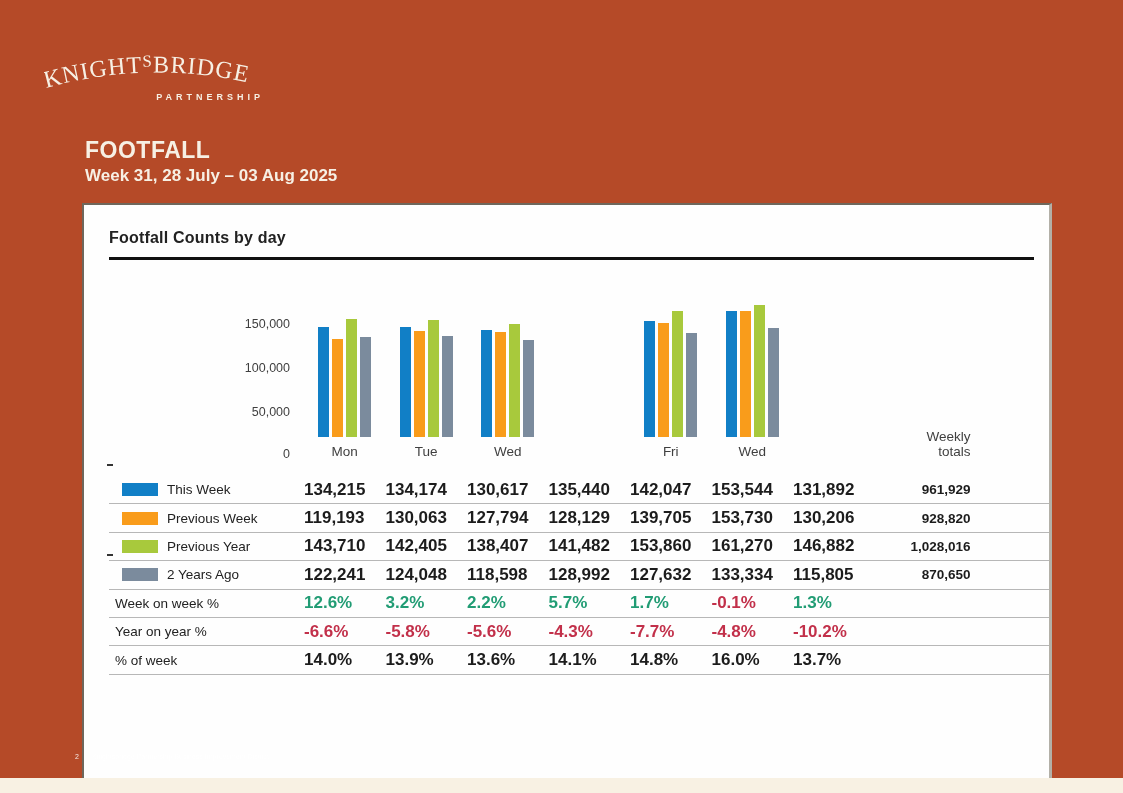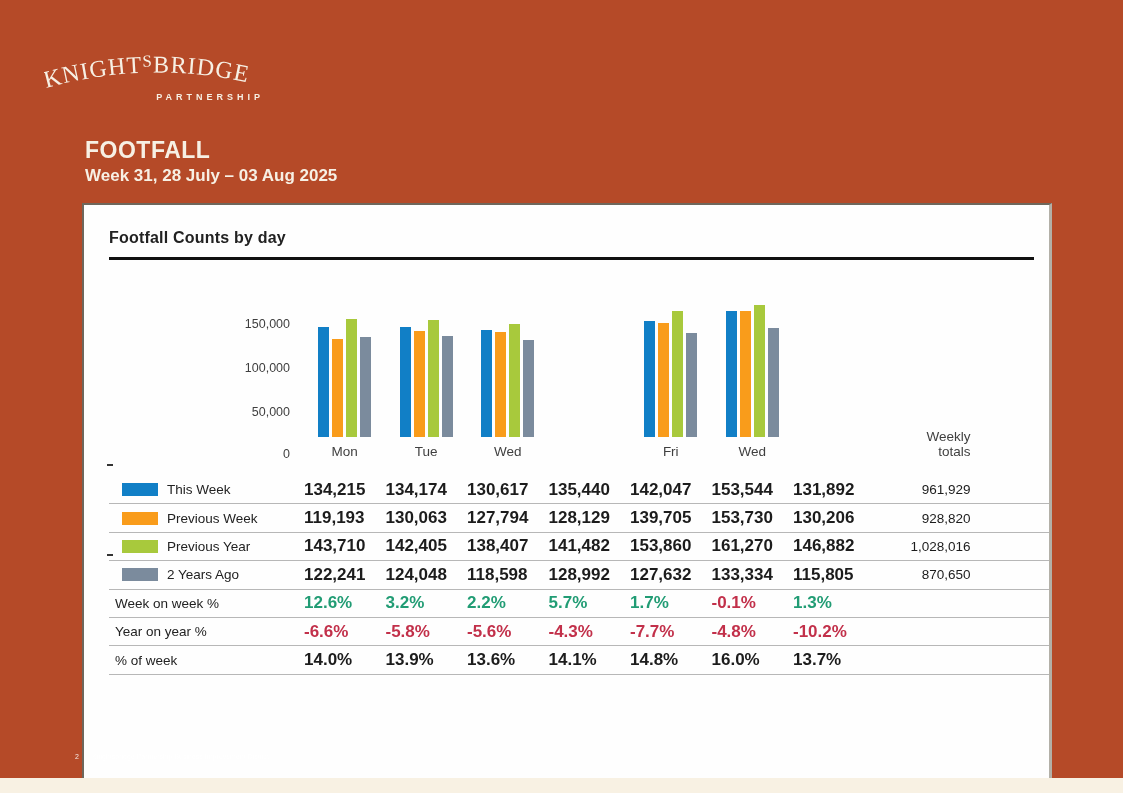--- a/index.html
+++ b/index.html
@@ -43,21 +43,21 @@
     color:var(--axis);line-height:1.12;padding-bottom:4px;}
 
   
   .ftable{margin-left:25px;margin-top:13px;}
   .trow{height:28.4px;align-items:center;border-bottom:1px solid var(--line);}
   .tlabel{display:flex;align-items:center;padding-left:6px;font-size:13.5px;color:#222;}
   .swatch{display:inline-block;width:36px;height:13px;margin-left:7px;margin-right:9px;flex:none;}
   .tcell{text-align:left;font-size:17px;font-weight:bold;color:var(--ink);}
   .tcell.pos{color:var(--pos);}
   .tcell.neg{color:var(--neg);}
-  .ttotal{text-align:right;font-size:13.5px;font-weight:normal;color:var(--ink);}
+  .ttotal{text-align:right;font-size:13.5px;font-weight:bold;color:var(--ink);}
 
   .outline-dash{position:absolute;left:23px;width:6px;height:2px;background:#333;}
 
   
   .footer{position:absolute;left:75px;top:753px;display:flex;gap:13px;align-items:baseline;
     color:rgba(255,255,255,.88);font-size:7px;}
   .bottom-strip{position:absolute;left:0;bottom:0;width:100%;height:15px;background:var(--strip);}
 </style>
 </head>
 <body>

